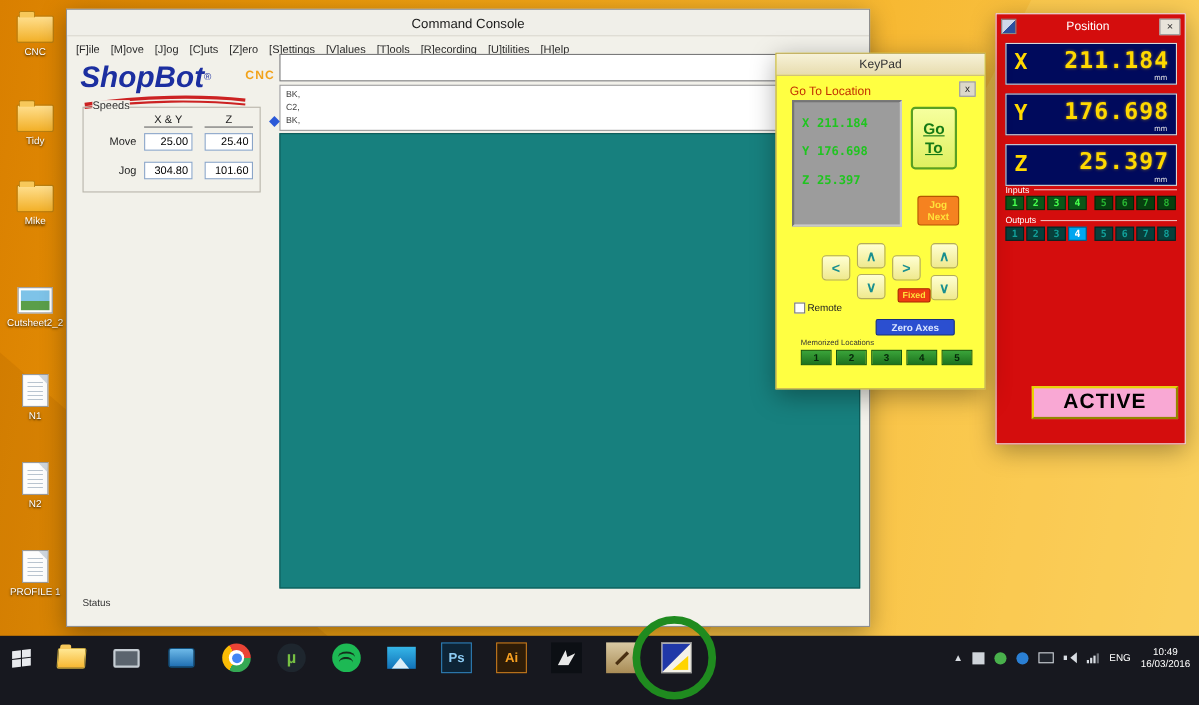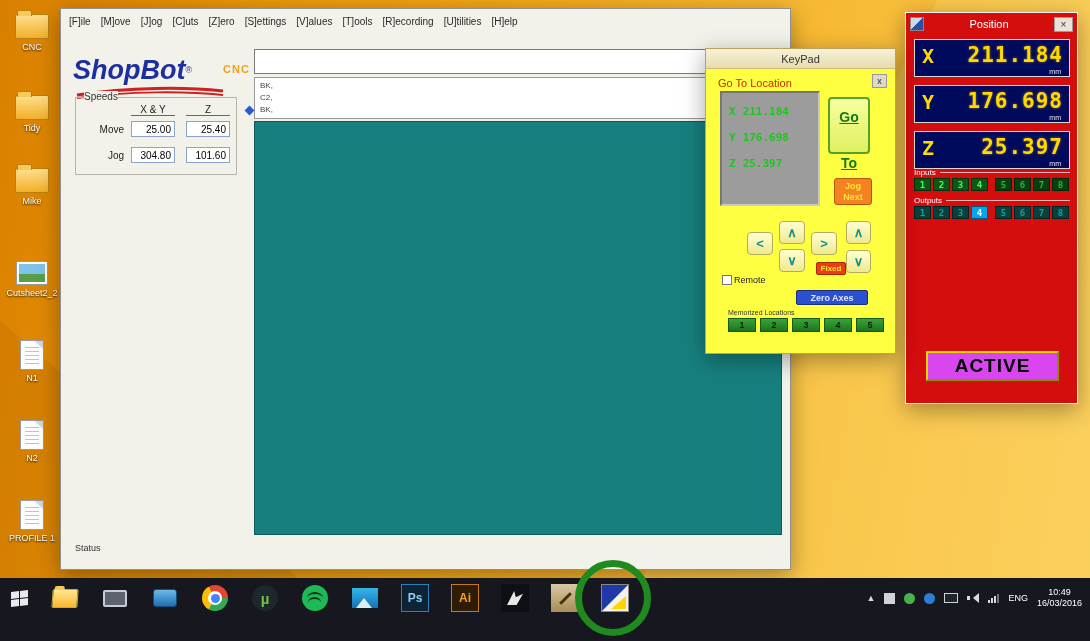--- a/index.html
+++ b/index.html
@@ -65,21 +65,21 @@
   .kclose{position:absolute;right:8px;top:5px;width:15px;height:14px;background:#dcd8ca;border:1px solid #999;
     font-size:9px;line-height:12px;text-align:center;color:#222;cursor:default;}
   .kdisplay{position:absolute;left:14px;top:22px;width:100px;height:115px;background:#9c9c9c;border:2px inset #c9c9c9;}
   .drow{height:26px;display:flex;align-items:center;gap:7px;padding:0 7px;
     font-family:"DejaVu Sans Mono",monospace;font-weight:bold;font-size:11px;color:#1fc51f;}
   .drow:first-child{margin-top:5px;}
   .goto-btn{position:absolute;left:122px;top:28px;width:42px;height:57px;
     background:linear-gradient(180deg,#f6ff9e,#dff060);border:2px solid #59a023;border-radius:4px;
     color:#157a15;font-weight:bold;font-size:14px;display:flex;flex-direction:column;align-items:center;
     justify-content:center;line-height:17px;}
-  .goto-btn span{text-decoration:underline;margin-top:29px;}
+  .goto-btn span{text-decoration:underline;}
   .jognext-btn{position:absolute;left:128px;top:109px;width:38px;height:27px;background:#f58220;
     border:1px solid #b55500;border-radius:3px;color:#ffe23a;font-weight:bold;font-size:9px;line-height:11px;
     display:flex;flex-direction:column;align-items:center;justify-content:center;}
   .abtn{position:absolute;background:linear-gradient(180deg,#ffffd2,#efe98e);border:1px solid #b3ab5e;
     border-radius:4px;color:#1a8f8f;font-weight:bold;font-size:13px;display:flex;align-items:center;justify-content:center;}
   .a-up{left:73px;top:152px;width:26px;height:23px;}
   .a-left{left:41px;top:163px;width:26px;height:23px;}
   .a-right{left:105px;top:163px;width:26px;height:23px;}
   .a-down{left:73px;top:180px;width:26px;height:23px;}
   .a-zup{left:140px;top:152px;width:25px;height:23px;}
@@ -120,21 +120,21 @@
     display:flex;align-items:center;justify-content:center;border:1px solid rgba(0,0,0,.45);}
   .led.gap{margin-left:5px;}
   .in-bright{background:#0b5718;color:#46ff4e;}
   .in-dim{background:#07400f;color:#28b532;}
   .out-dim{background:#07403c;color:#12a09a;}
   .out-on{background:#00a6f0;color:#fff;}
   .warnbox{position:absolute;left:8px;top:216px;width:156px;height:62px;border:2px solid #8f0808;
     color:#7d2400;text-align:center;font-size:9px;font-weight:bold;display:flex;flex-direction:column;
     padding:6px 0 5px;gap:2px;}
   .warnbox .caution{margin-top:auto;}
-  .active-btn{position:absolute;left:20px;top:338px;width:133px;height:30px;background:#d946ef;
+  .active-btn{position:absolute;left:32px;top:338px;width:133px;height:30px;background:#f9a8d4;
     border:2px outset #e8d400;color:#000;font-weight:bold;font-size:19px;letter-spacing:1px;
     display:flex;align-items:center;justify-content:center;}
 
   
   .taskbar{position:absolute;left:0;right:0;bottom:0;height:63px;background:#17181f;z-index:40;}
   .tb-inner{display:flex;align-items:center;height:40px;width:100%;}
   .start{width:38px;height:40px;display:flex;align-items:center;justify-content:center;}
   .winlogo{display:grid;grid-template-columns:8px 8px;grid-template-rows:7px 7px;gap:1px;transform:skewY(-7deg);}
   .winlogo i{background:#e8eaee;}
   .apps{display:flex;gap:20px;margin-left:12px;}
@@ -224,20 +224,23 @@
   <div class="dicon" style="top:420px;">
     <div class="ic ic-doc"></div>
     <div>N2</div>
   </div>
   <div class="dicon" style="top:500px;">
     <div class="ic ic-doc"></div>
     <div>PROFILE 1</div>
   </div>
 
   <div class="win console">
+    <div class="tbar">
+      <span>Command Console</span>
+    </div>
     <div class="menubar">
       <span>[F]ile</span>
       <span>[M]ove</span>
       <span>[J]og</span>
       <span>[C]uts</span>
       <span>[Z]ero</span>
       <span>[S]ettings</span>
       <span>[V]alues</span>
       <span>[T]ools</span>
       <span>[R]ecording</span>

